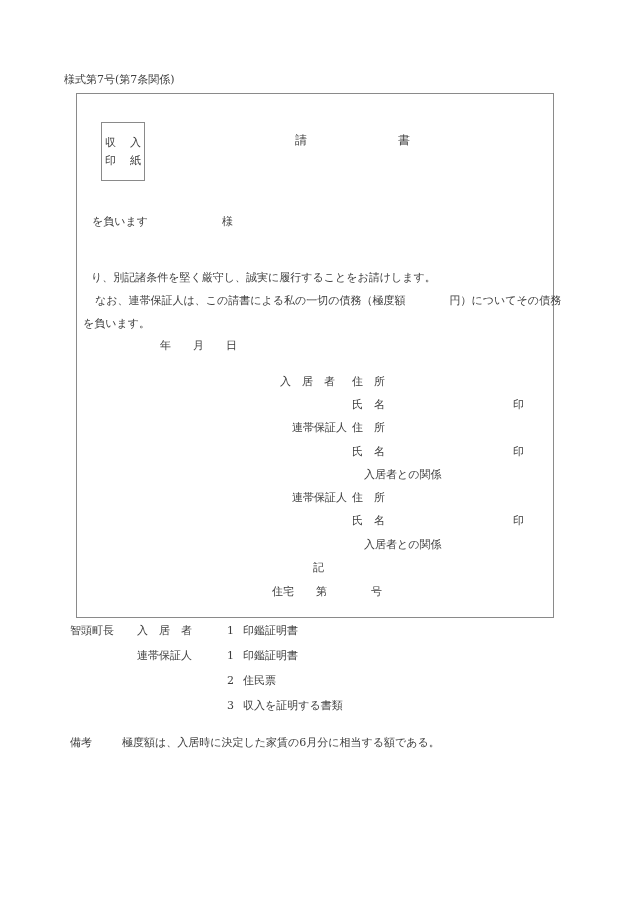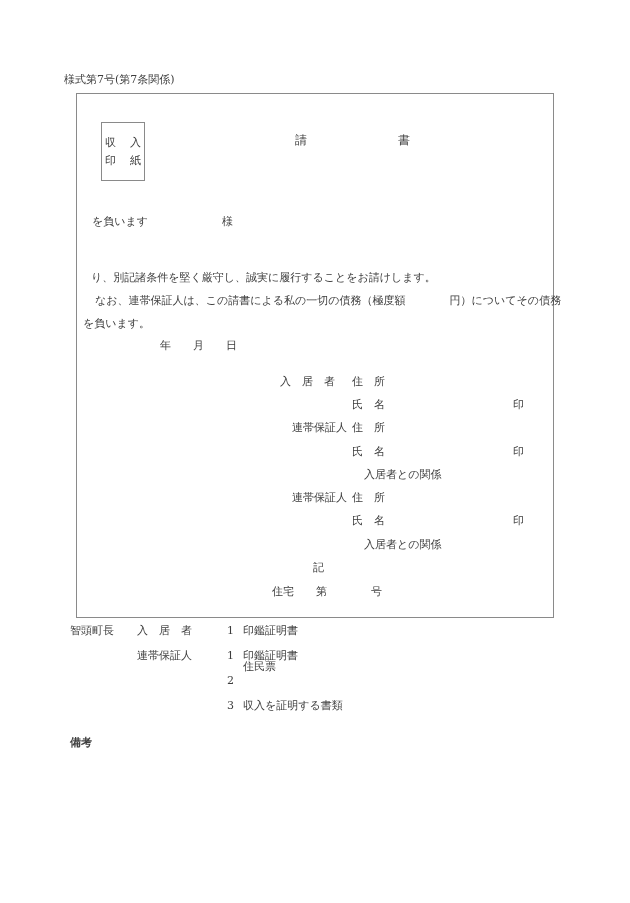--- a/index.html
+++ b/index.html
@@ -133,22 +133,23 @@
     <span style="left:227px; top:624px;">1</span>
     <span style="left:243px; top:624px;">印鑑証明書</span>
   </div>
   <div class="sig-row">
     <span style="left:137px; top:649px;">連帯保証人</span>
     <span style="left:227px; top:649px;">1</span>
     <span style="left:243px; top:649px;">印鑑証明書</span>
   </div>
   <div class="sig-row">
     <span style="left:227px; top:674px;">2</span>
-    <span style="left:243px; top:660px;">住民票</span>
+    <span style="left:243px; top:674px;">住民票</span>
   </div>
   <div class="sig-row">
     <span style="left:227px; top:699px;">3</span>
     <span style="left:243px; top:699px;">収入を証明する書類</span>
   </div>
 
-  <div class="abs" style="left:70px; top:736px;font-weight:bold;">備考</div>
+  <div class="abs" style="left:70px; top:736px;">備考</div>
+  <div class="abs" style="left:122px; top:736px;">極度額は、入居時に決定した家賃の6月分に相当する額である。</div>
 
 </div>
 
 </body></html>

